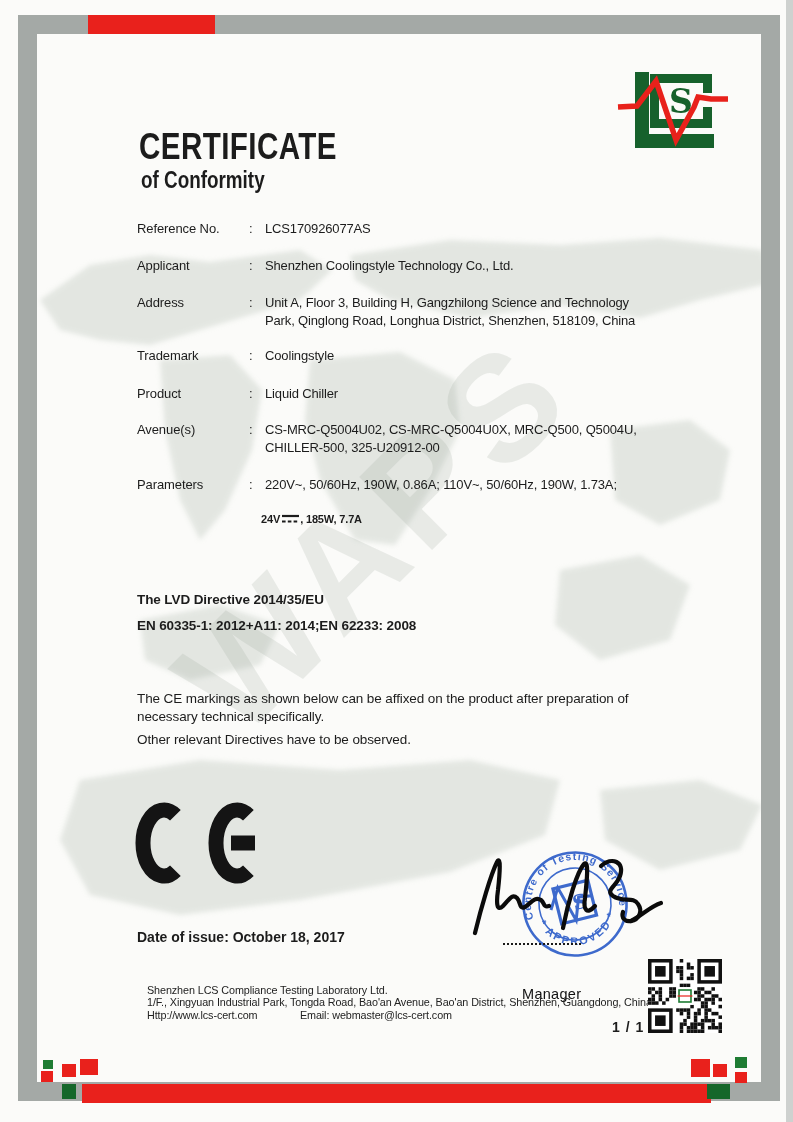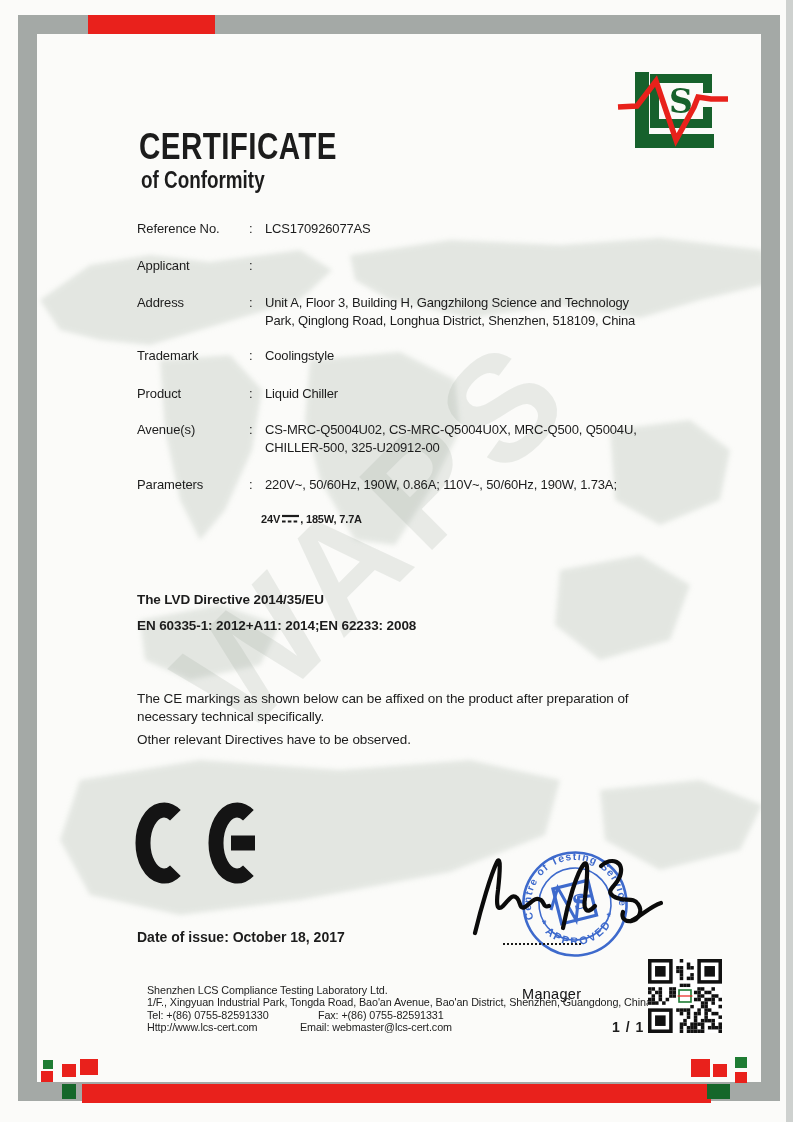--- a/index.html
+++ b/index.html
@@ -119,20 +119,21 @@
   <div class="title2">of Conformity</div>
 
   <div class="frow" style="top:220px">
     <span class="lab">Reference No.</span>
     <span>:</span>
     <span class="val">LCS170926077AS</span>
   </div>
   <div class="frow" style="top:257px">
     <span class="lab">Applicant</span>
     <span>:</span>
+    <span class="val">Shenzhen Coolingstyle Technology Co., Ltd.</span>
   </div>
   <div class="frow" style="top:294px">
     <span class="lab">Address</span>
     <span>:</span>
     <span class="val">Unit A, Floor 3, Building H, Gangzhilong Science and Technology
 Park, Qinglong Road, Longhua District, Shenzhen, 518109, China</span>
   </div>
   <div class="frow" style="top:347px">
     <span class="lab">Trademark</span>
     <span>:</span>
@@ -204,24 +205,20 @@
       <path d="M146,20 C157,10 170,16 165,30 C161,41 150,44 158,50 C168,57 178,50 183,58 C188,65 184,74 176,75 C170,76 166,72 168,66"></path>
       <path d="M176,75 C186,70 196,60 206,57"></path>
     </g>
   </svg>
   <div class="dots"></div>
   <div class="manager">Manager</div>
 
   <div class="footer">
     <div>Shenzhen LCS Compliance Testing Laboratory Ltd.</div>
     <div>1/F., Xingyuan Industrial Park, Tongda Road, Bao'an Avenue, Bao'an District, Shenzhen, Guangdong, China</div>
-    <div>
-      <span class="fcol1">Tel: +(86) 0755-82591330</span>
-      <span>Fax: +(86) 0755-82591331</span>
-    </div>
     <div>
       <span class="fcol1b">Http://www.lcs-cert.com</span>
       <span>Email: webmaster@lcs-cert.com</span>
     </div>
   </div>
   <div class="pagenum">1 / 1</div>
 
   <svg id="qr" class="abs" style="left:648px;top:959px" width="74" height="74" viewBox="0 0 74 74">
       <rect x="0" y="0" width="74" height="74" fill="#ffffff"></rect>
       <rect x="0" y="0" width="24.666666666666664" height="24.666666666666664" fill="#111"></rect>

